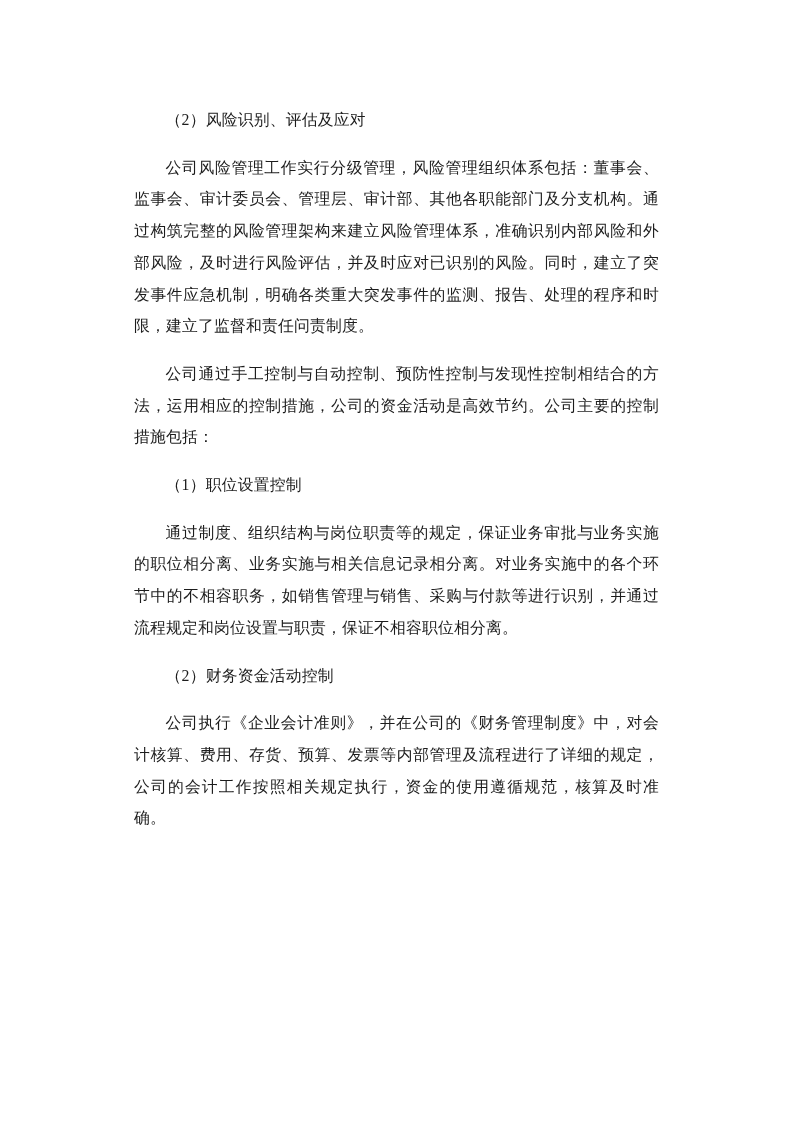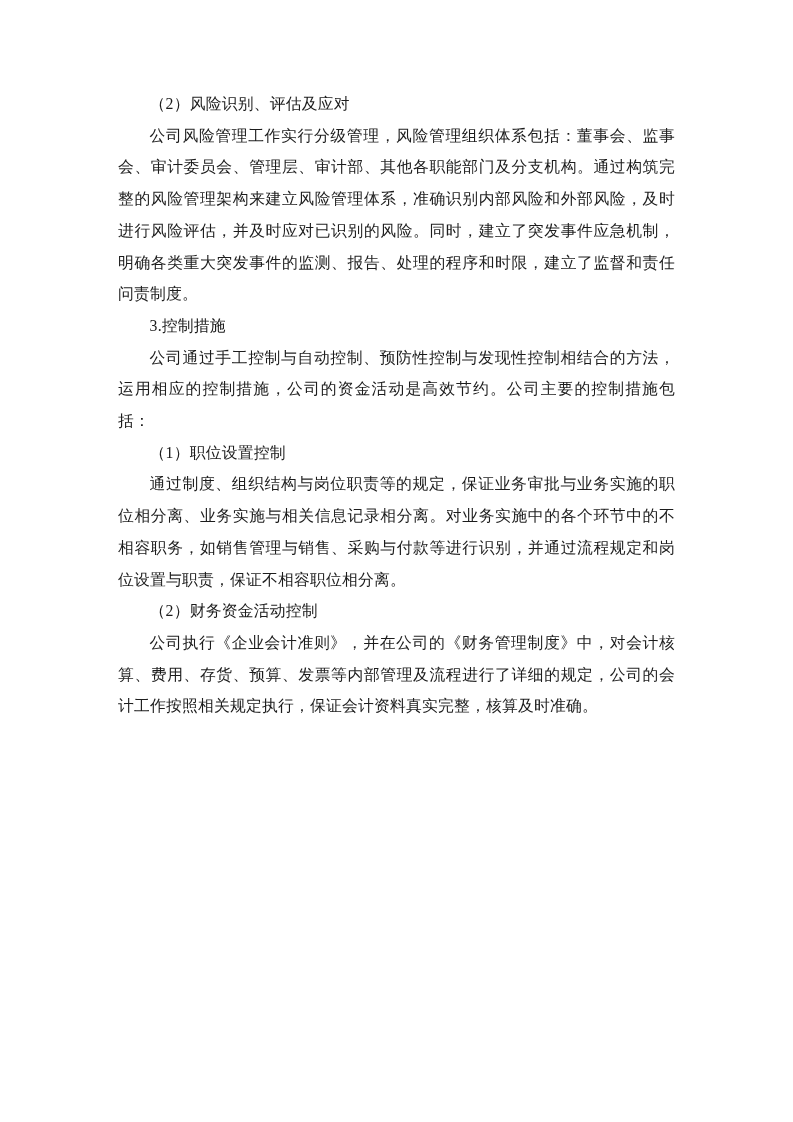--- a/index.html
+++ b/index.html
@@ -14,38 +14,37 @@
     background: #ffffff;
     overflow: hidden;
   }
   .content {
     position: absolute;
     left: 118px;
     top: 88px;
     width: 557px;
   }
   .content p {
-    margin: 0;
+    margin: 16px;
     padding: 0;
     text-indent: 2em;
     text-align: justify;
     font-family: "Liberation Serif", "DejaVu Serif", serif;
     font-size: 15.8px;
     line-height: 31.7px;
     color: #1c1c1c;
     letter-spacing: 0.2px;
   }
 </style>
 </head>
 <body>
 
 <div class="page">
   <div class="content">
     <p>（2）风险识别、评估及应对</p>
     <p>公司风险管理工作实行分级管理，风险管理组织体系包括：董事会、监事会、审计委员会、管理层、审计部、其他各职能部门及分支机构。通过构筑完整的风险管理架构来建立风险管理体系，准确识别内部风险和外部风险，及时进行风险评估，并及时应对已识别的风险。同时，建立了突发事件应急机制，明确各类重大突发事件的监测、报告、处理的程序和时限，建立了监督和责任问责制度。</p>
-    <p>3.控制措施</p>
     <p>公司通过手工控制与自动控制、预防性控制与发现性控制相结合的方法，运用相应的控制措施，公司的资金活动是高效节约。公司主要的控制措施包括：</p>
     <p>（1）职位设置控制</p>
     <p>通过制度、组织结构与岗位职责等的规定，保证业务审批与业务实施的职位相分离、业务实施与相关信息记录相分离。对业务实施中的各个环节中的不相容职务，如销售管理与销售、采购与付款等进行识别，并通过流程规定和岗位设置与职责，保证不相容职位相分离。</p>
     <p>（2）财务资金活动控制</p>
-    <p>公司执行《企业会计准则》，并在公司的《财务管理制度》中，对会计核算、费用、存货、预算、发票等内部管理及流程进行了详细的规定，公司的会计工作按照相关规定执行，保证会计资料真实完整，核算及时准确。</p>
+    <p>公司执行《企业会计准则》，并在公司的《财务管理制度》中，对会计核算、费用、存货、预算、发票等内部管理及流程进行了详细的规定，公司的会计工作按照相关规定执行，资金的使用遵循规范，核算及时准确。</p>
   </div>
 </div>
 
 </body></html>

